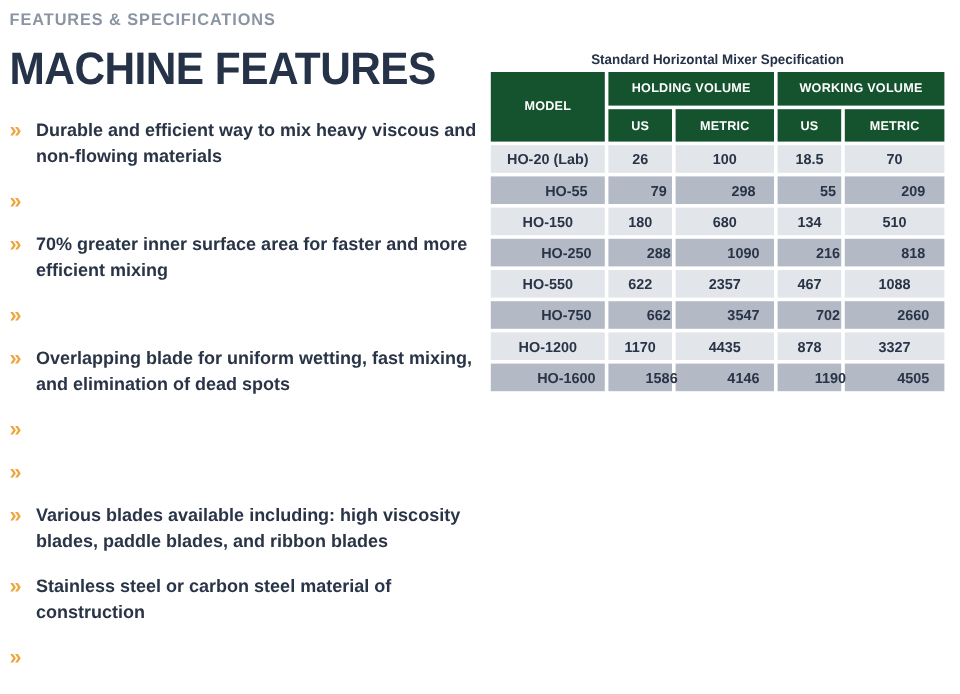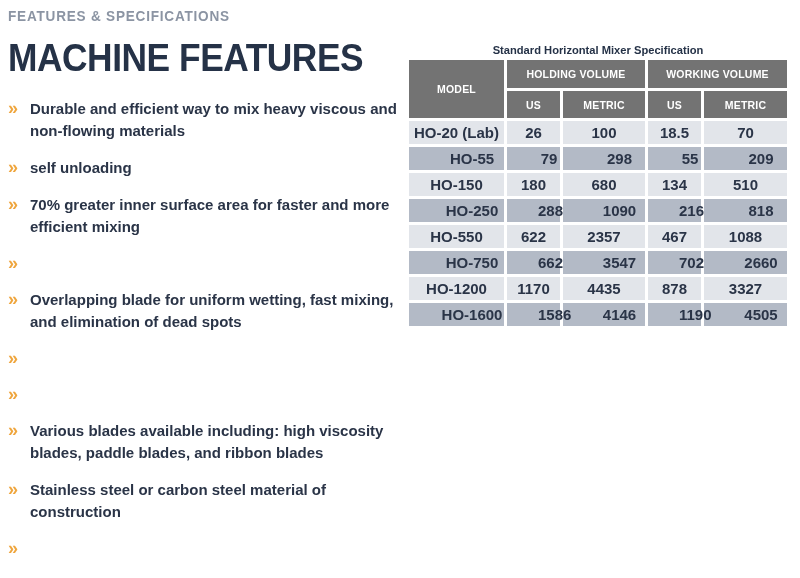--- a/index.html
+++ b/index.html
@@ -46,51 +46,50 @@
     text-align: center;
     font-size: 11.5px; font-weight: bold; color: #253247;
     margin: 0 0 1px 0;
     transform: scaleX(0.97); transform-origin: center;
   }
   table.spec-table {
     border-collapse: separate; border-spacing: 3px;
     width: 384px; table-layout: fixed;
   }
   .spec-table th {
-    background: #737373; color: #ffffff;
+    background: #14532d; color: #ffffff;
     font-size: 10.5px; font-weight: bold;
     text-align: center; padding: 0;
     letter-spacing: 0.2px;
   }
   .spec-table .group-th { height: 28px; }
   .spec-table .sub-th   { height: 27px; }
   .spec-table .model-th { }
   .spec-table td {
     text-align: center; padding: 0;
     height: 23px;
-    font-size: 15px; font-weight: bold; color: #2a3447;
+    font-size: 12px; font-weight: bold; color: #2a3447;
   }
   .spec-table tr.row-light td { background: #e2e5ea; }
   .spec-table tr.row-dark  td { background: #b3bac6; padding-left: 31px; }
 </style>
 </head>
 <body>
 
 <div class="page">
   <div class="left-col">
     <div class="eyebrow">FEATURES &amp; SPECIFICATIONS</div>
     <h1 class="page-title">MACHINE FEATURES</h1>
     <ul class="features-list">
         <li class="feature-item">
           <span class="chevron-icon">»</span>
           <span>Durable and efficient way to mix heavy viscous and non-flowing materials</span>
         </li>
         <li class="feature-item">
           <span class="chevron-icon">»</span>
-          <span>self unloading</span>
         </li>
         <li class="feature-item">
           <span class="chevron-icon">»</span>
           <span>70% greater inner surface area for faster and more efficient mixing</span>
         </li>
         <li class="feature-item">
           <span class="chevron-icon">»</span>
         </li>
         <li class="feature-item">
           <span class="chevron-icon">»</span>

